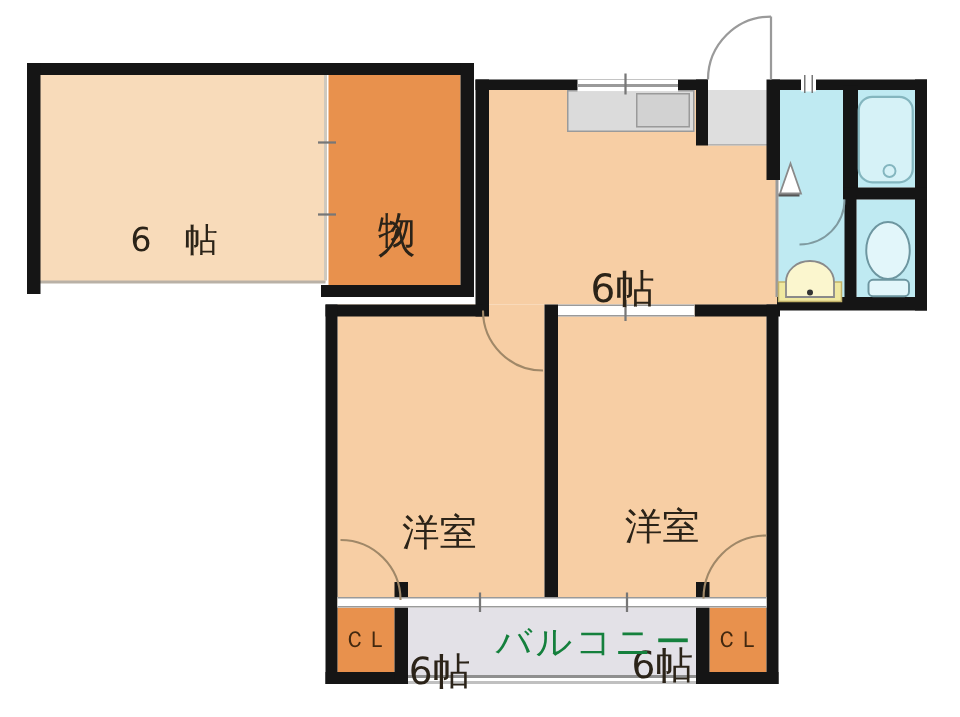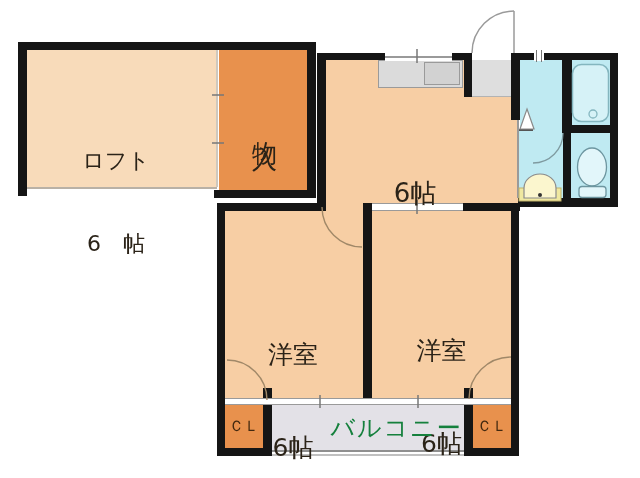--- a/index.html
+++ b/index.html
@@ -128,21 +128,20 @@
       <rect x="579" y="186.5" width="27" height="11" rx="3"></rect>
     </g>
     <g>
       <rect x="519" y="188" width="42" height="13" fill="#EFE8A0" stroke="#c2b269" stroke-width="1"></rect>
       <path d="M524,198 L524,188 A16,14 0 0 1 556,188 L556,198 Z" fill="#FBF6CE" stroke="#8a8a8a" stroke-width="1.2"></path>
       <circle cx="540" cy="195" r="2" fill="#333"></circle>
     </g>
   </svg>
 
   <div class="label" style="left:40px;top:92px;width:152px;font-size:22px;">
-    <div>ロフト</div>
     <div>6　帖</div>
   </div>
 
   <div class="label" style="left:246px;top:86px;width:34px;height:80px;font-size:25px;writing-mode:vertical-rl;text-orientation:upright;letter-spacing:4px;">物入</div>
 
   <div class="label" style="left:345px;top:112px;width:140px;font-size:26px;">
     <div>6帖</div>
   </div>
 
   <div class="label" style="left:224px;top:276px;width:138px;font-size:25px;">

